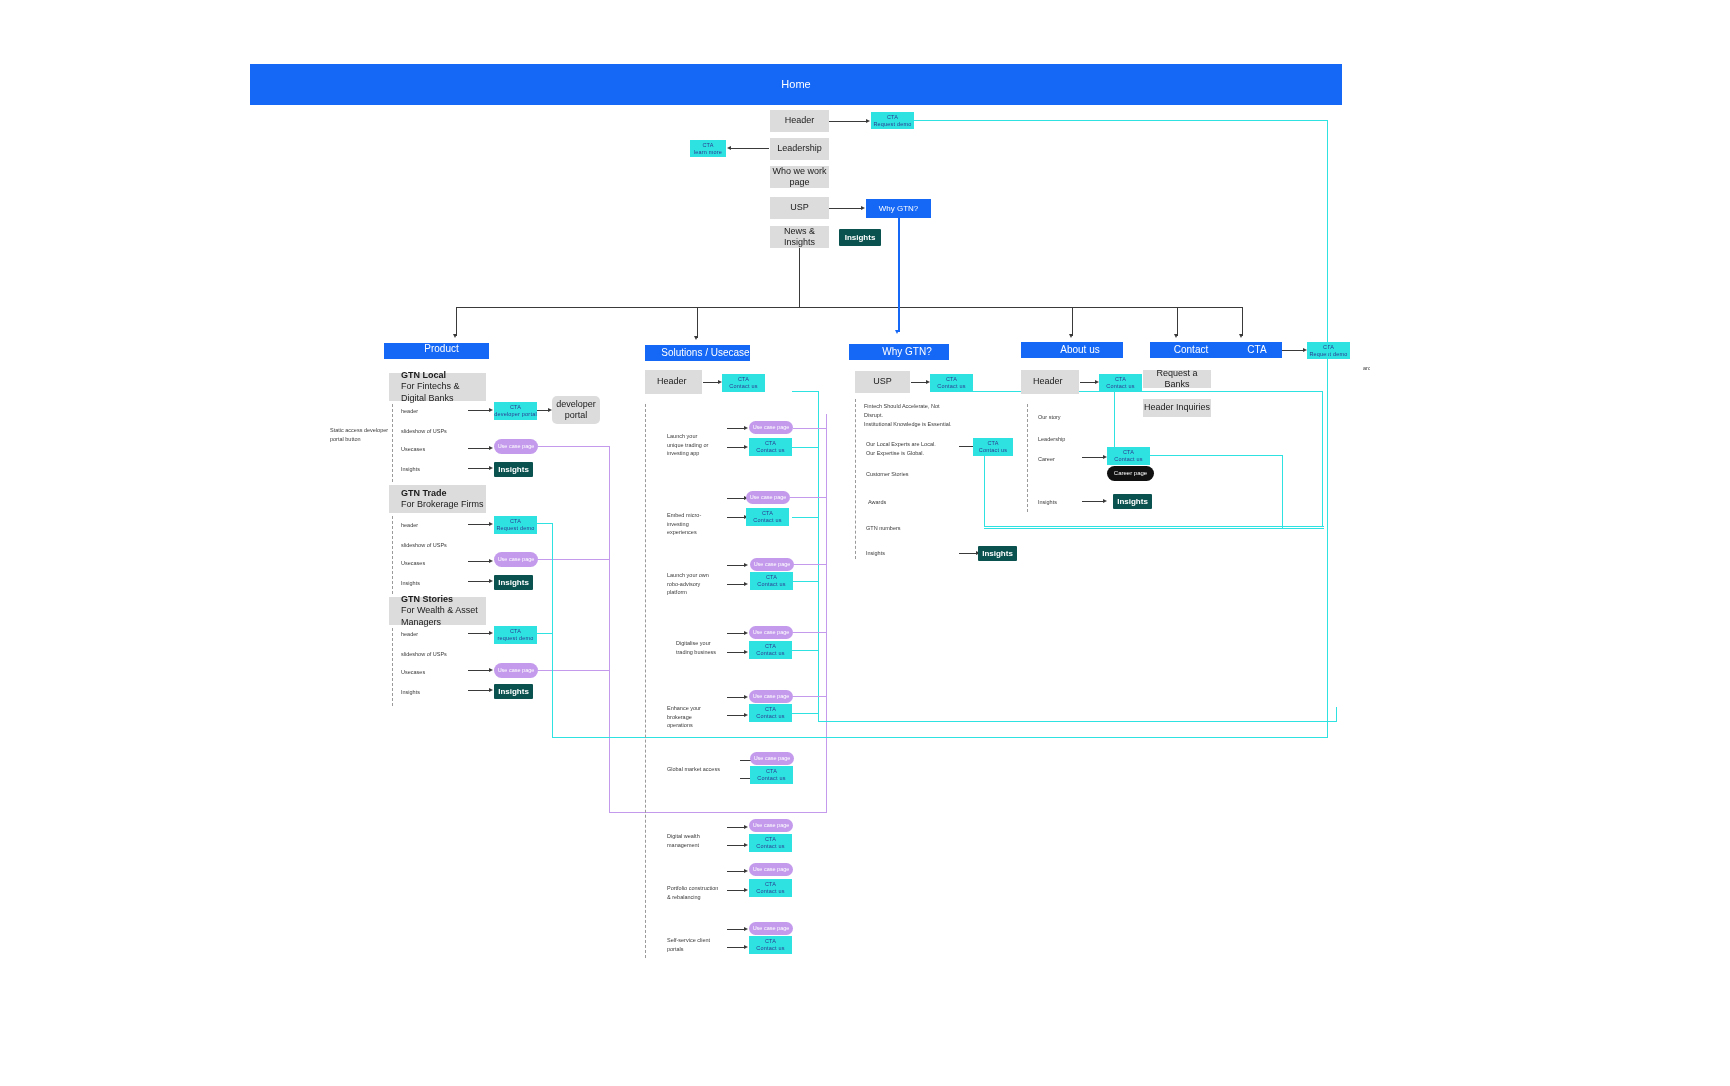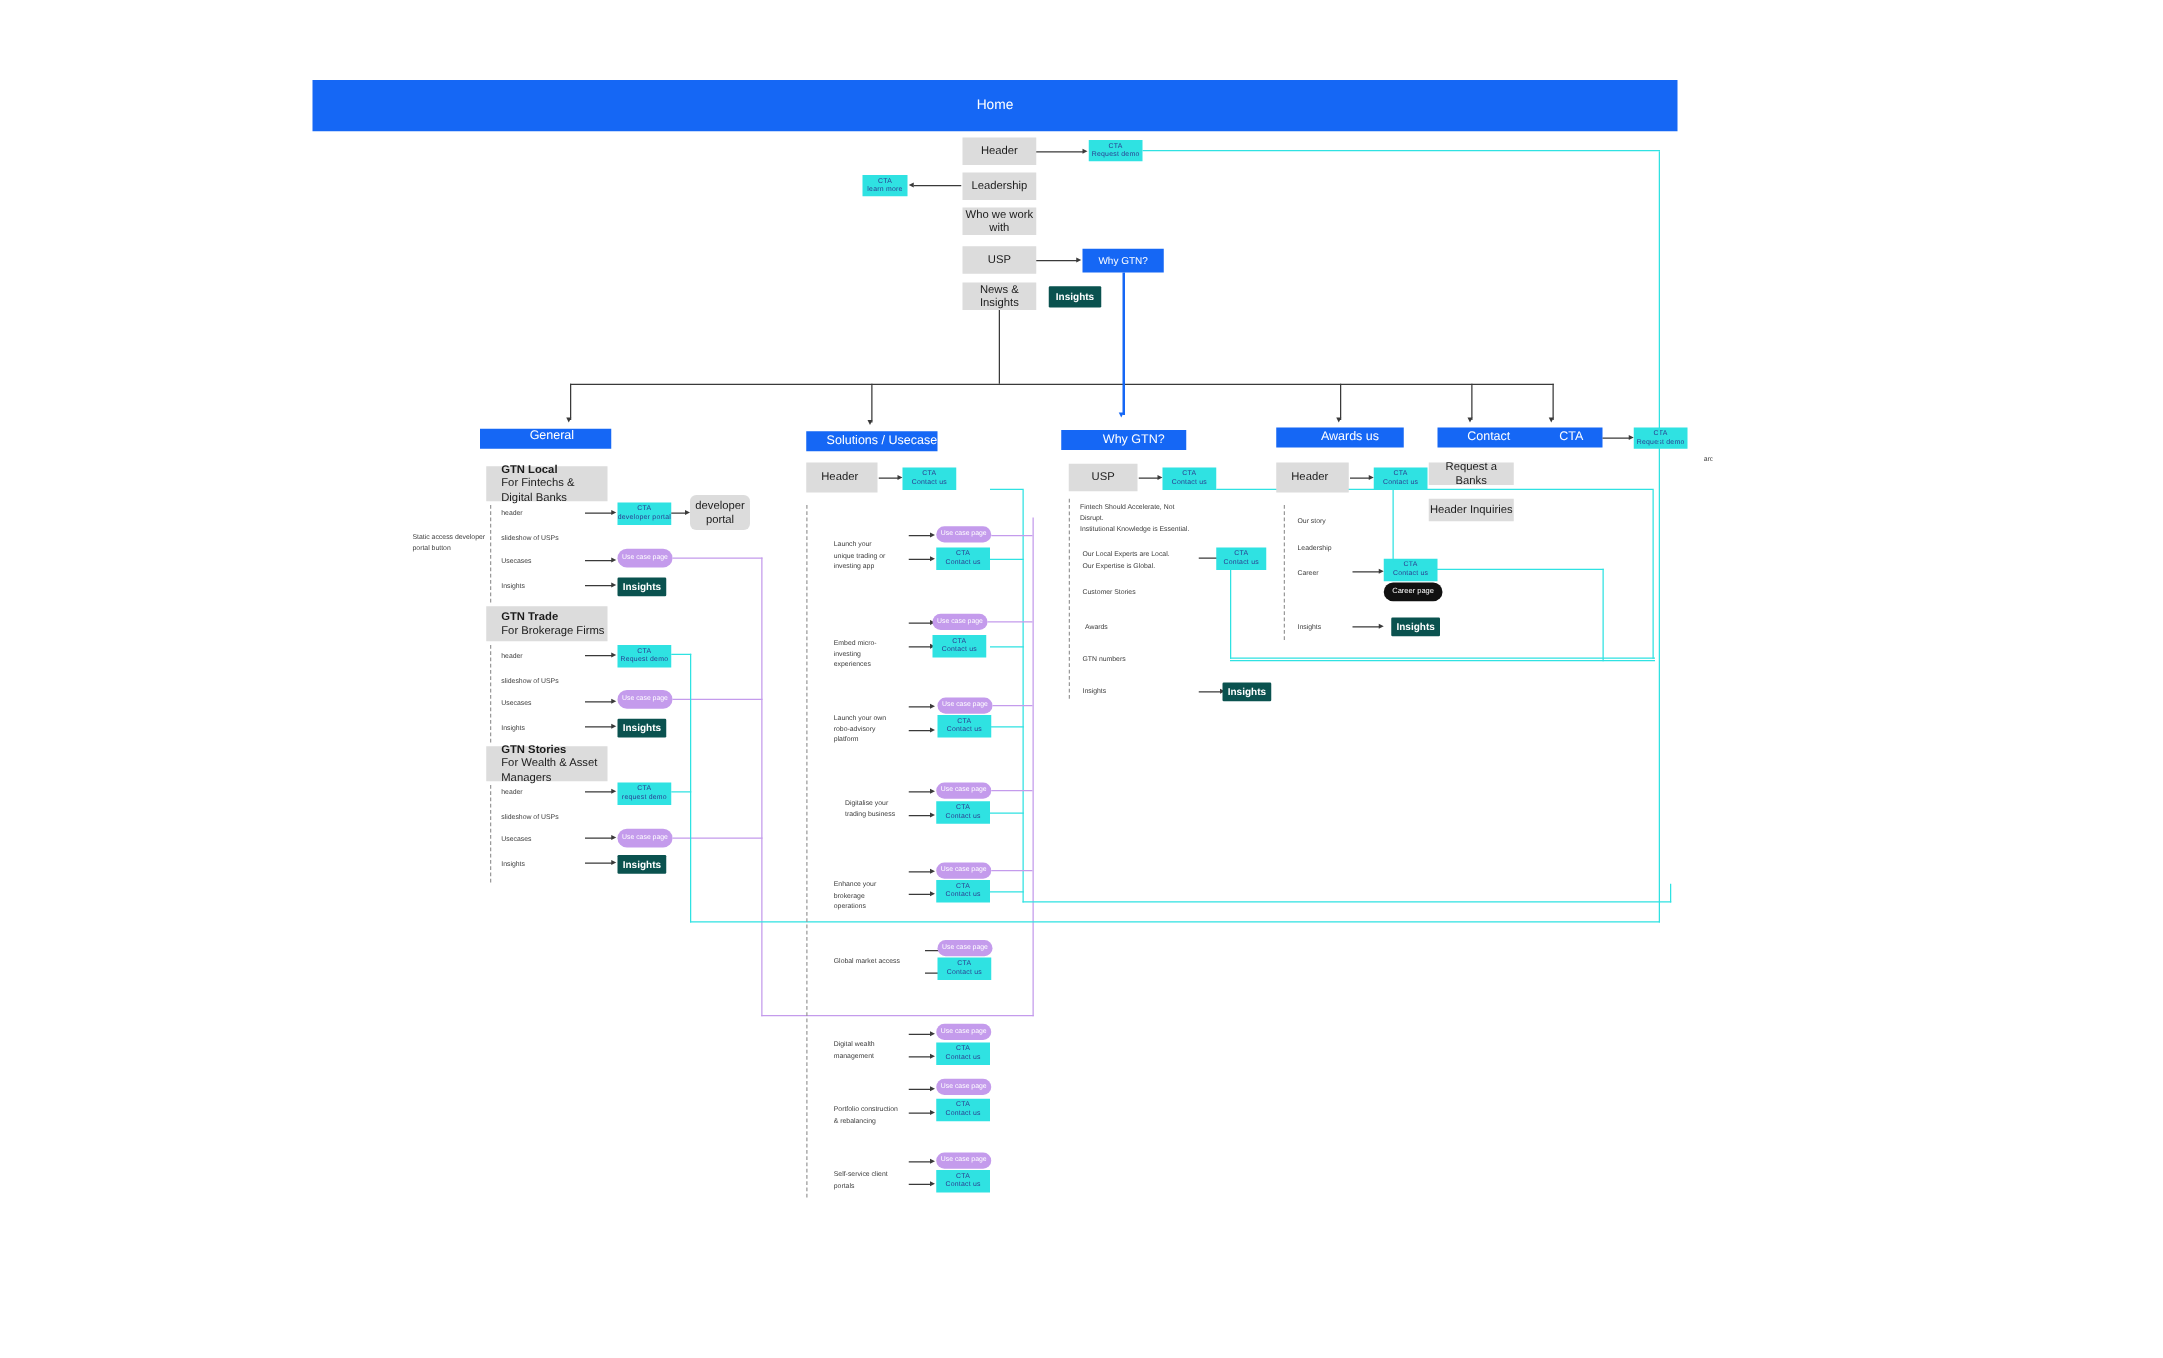--- a/index.html
+++ b/index.html
@@ -55,21 +55,21 @@
     <span>Home</span>
   </div>
 
   <div class="box grey" style="left:770px;top:110px;width:59px;height:22px;">
     <span>Header</span>
   </div>
   <div class="box grey" style="left:770px;top:138px;width:59px;height:22px;">
     <span>Leadership</span>
   </div>
   <div class="box grey" style="left:770px;top:166px;width:59px;height:22px;">
-    <span>Who we work with</span>
+    <span>Who we work page</span>
   </div>
   <div class="box grey" style="left:770px;top:197px;width:59px;height:22px;">
     <span>USP</span>
   </div>
   <div class="box grey" style="left:770px;top:226px;width:59px;height:22px;">
     <span>News &amp; Insights</span>
   </div>
 
   <div class="box cta" style="left:871px;top:112px;width:43px;height:17px;">
     <span>CTA</span>
@@ -104,30 +104,30 @@
   <div class="arrow down" style="left:1069.4px;top:334px;"></div>
   <div class="ln v" style="left:1177px;top:307px;height:29px;"></div>
   <div class="arrow down" style="left:1174.4px;top:334px;"></div>
   <div class="ln v" style="left:1242px;top:307px;height:29px;"></div>
   <div class="arrow down" style="left:1239.4px;top:334px;"></div>
 
   <div class="ln v bl" style="left:898px;top:218px;height:114px;"></div>
   <div class="arrow down bl" style="left:894.6px;top:330px;"></div>
 
   <div class="box blue-head" style="left:384px;top:343px;width:105px;height:16px;">
-    <span>General</span>
+    <span>Product</span>
   </div>
   <div class="box blue-head center" style="left:645px;top:345px;width:105px;height:16px;">
     <span>Solutions / Usecase</span>
   </div>
   <div class="box blue-head center" style="left:849px;top:344px;width:100px;height:16px;">
     <span>Why GTN?</span>
   </div>
   <div class="box blue-head center" style="left:1021px;top:342px;width:102px;height:16px;">
-    <span>Awards us</span>
+    <span>About us</span>
   </div>
   <div class="box blue-head center" style="left:1150px;top:342px;width:66px;height:16px;">
     <span>Contact</span>
   </div>
   <div class="box blue-head center" style="left:1216px;top:342px;width:66px;height:16px;">
     <span>CTA</span>
   </div>
   <div class="box teal" style="left:1372px;top:343px;width:42px;height:17px;">
     <span>Insights</span>
   </div>

